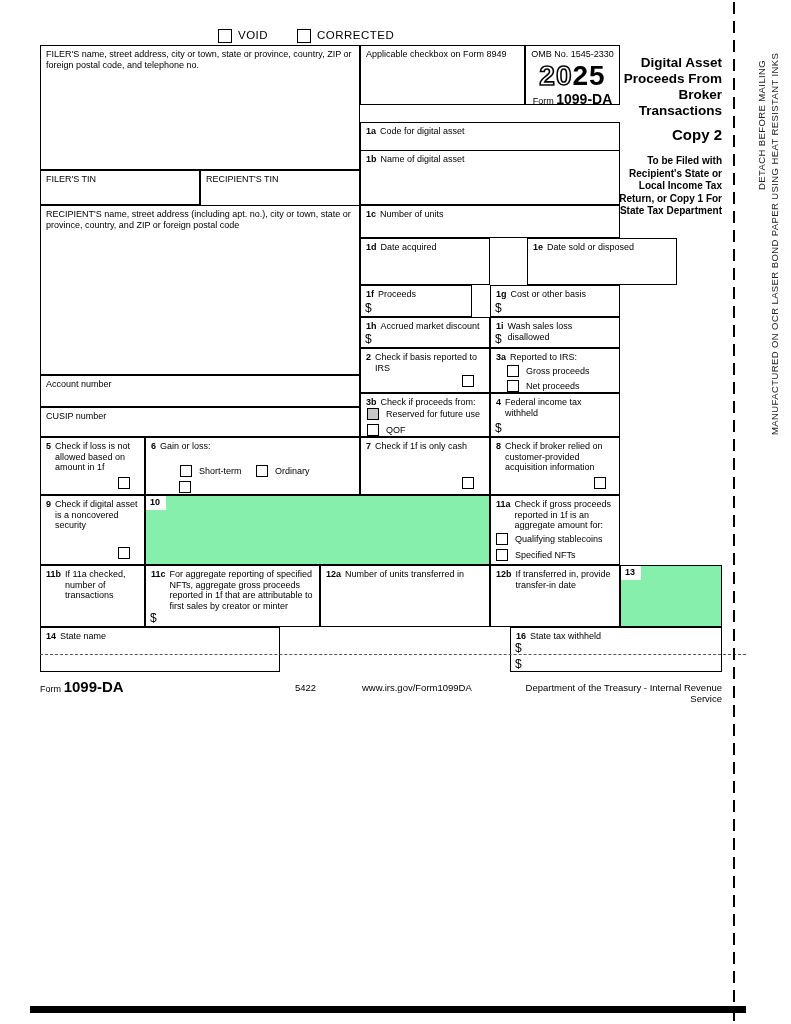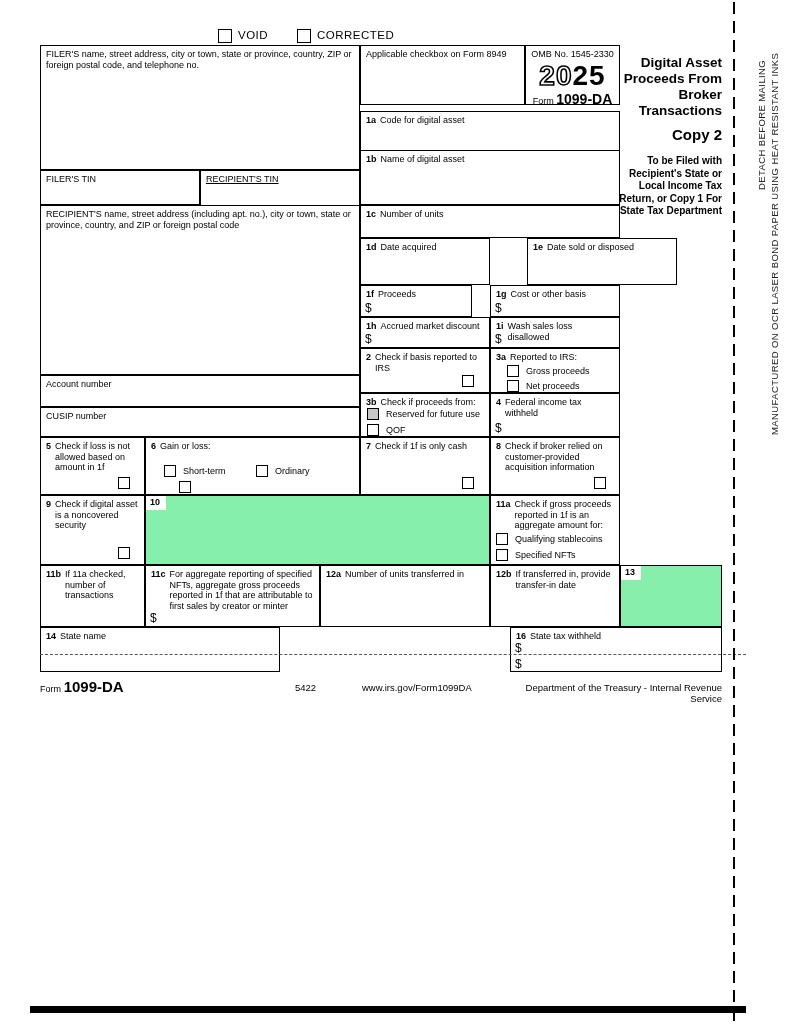--- a/index.html
+++ b/index.html
@@ -55,37 +55,37 @@
     <div>OMB No. 1545-2330</div>
     <div class="yearwrap"><span class="yr-outline">20</span><span class="yr-solid">25</span></div>
     <div class="formline"><span class="formword">Form</span> <span class="formnum">1099-DA</span></div>
   </div>
 
   <div class="abs title" style="left:618px; top:47px; width:104px;">Digital Asset Proceeds From Broker Transactions</div>
 
   <div class="abs copy2" style="left:620px; top:126px; width:102px;">Copy 2</div>
   <div class="abs copynote" style="left:618px; top:155px; width:104px;">To be Filed with Recipient's State or Local Income Tax Return, or Copy 1 For State Tax Department</div>
 
-  <div class="cell" style="left:360px; top:111px; width:260px; height:45px;">
+  <div class="cell" style="left:360px; top:122px; width:260px; height:45px;">
     <div class="lbl">
         <b class="num">1a</b>
         <span>Code for digital asset</span>
       </div>
   </div>
   <div class="cell" style="left:360px; top:150px; width:260px; height:55px;">
     <div class="lbl">
         <b class="num">1b</b>
         <span>Name of digital asset</span>
       </div>
   </div>
 
   <div class="cell" style="left:40px; top:170px; width:160px; height:35px;">
     <span>FILER'S TIN</span>
   </div>
-  <div class="cell" style="left:200px; top:170px; width:160px; height:51px;text-decoration:underline;">
+  <div class="cell" style="left:200px; top:170px; width:160px; height:51px;">
     <span>RECIPIENT'S TIN</span>
   </div>
 
   <div class="cell" style="left:40px; top:205px; width:320px; height:170px;">
     <span>RECIPIENT'S name, street address (including apt. no.), city or town, state or province, country, and ZIP or foreign postal code</span>
   </div>
 
   <div class="cell" style="left:360px; top:205px; width:260px; height:33px;">
     <div class="lbl">
         <b class="num">1c</b>
@@ -192,21 +192,21 @@
         <b class="num">5</b>
         <span>Check if loss is not allowed based on amount in 1f</span>
       </div>
     <span class="cb cbabs" style="right:14px; bottom:5px;"></span>
   </div>
   <div class="cell" style="left:145px; top:437px; width:215px; height:58px;">
     <div class="lbl">
         <b class="num">6</b>
         <span>Gain or loss:</span>
       </div>
-    <div class="cbrow" style="left:18px; top:27px;">
+    <div class="cbrow" style="left:34px; top:27px;">
         <span class="cb"></span>
         <span>Short-term</span>
       </div>
     <div class="cbrow" style="left:110px; top:27px;">
         <span class="cb"></span>
         <span>Ordinary</span>
       </div>
     <div class="cbrow" style="left:18px; top:43px;flex-direction:column;">
         <span class="cb"></span>
         <span>Long-term</span>

